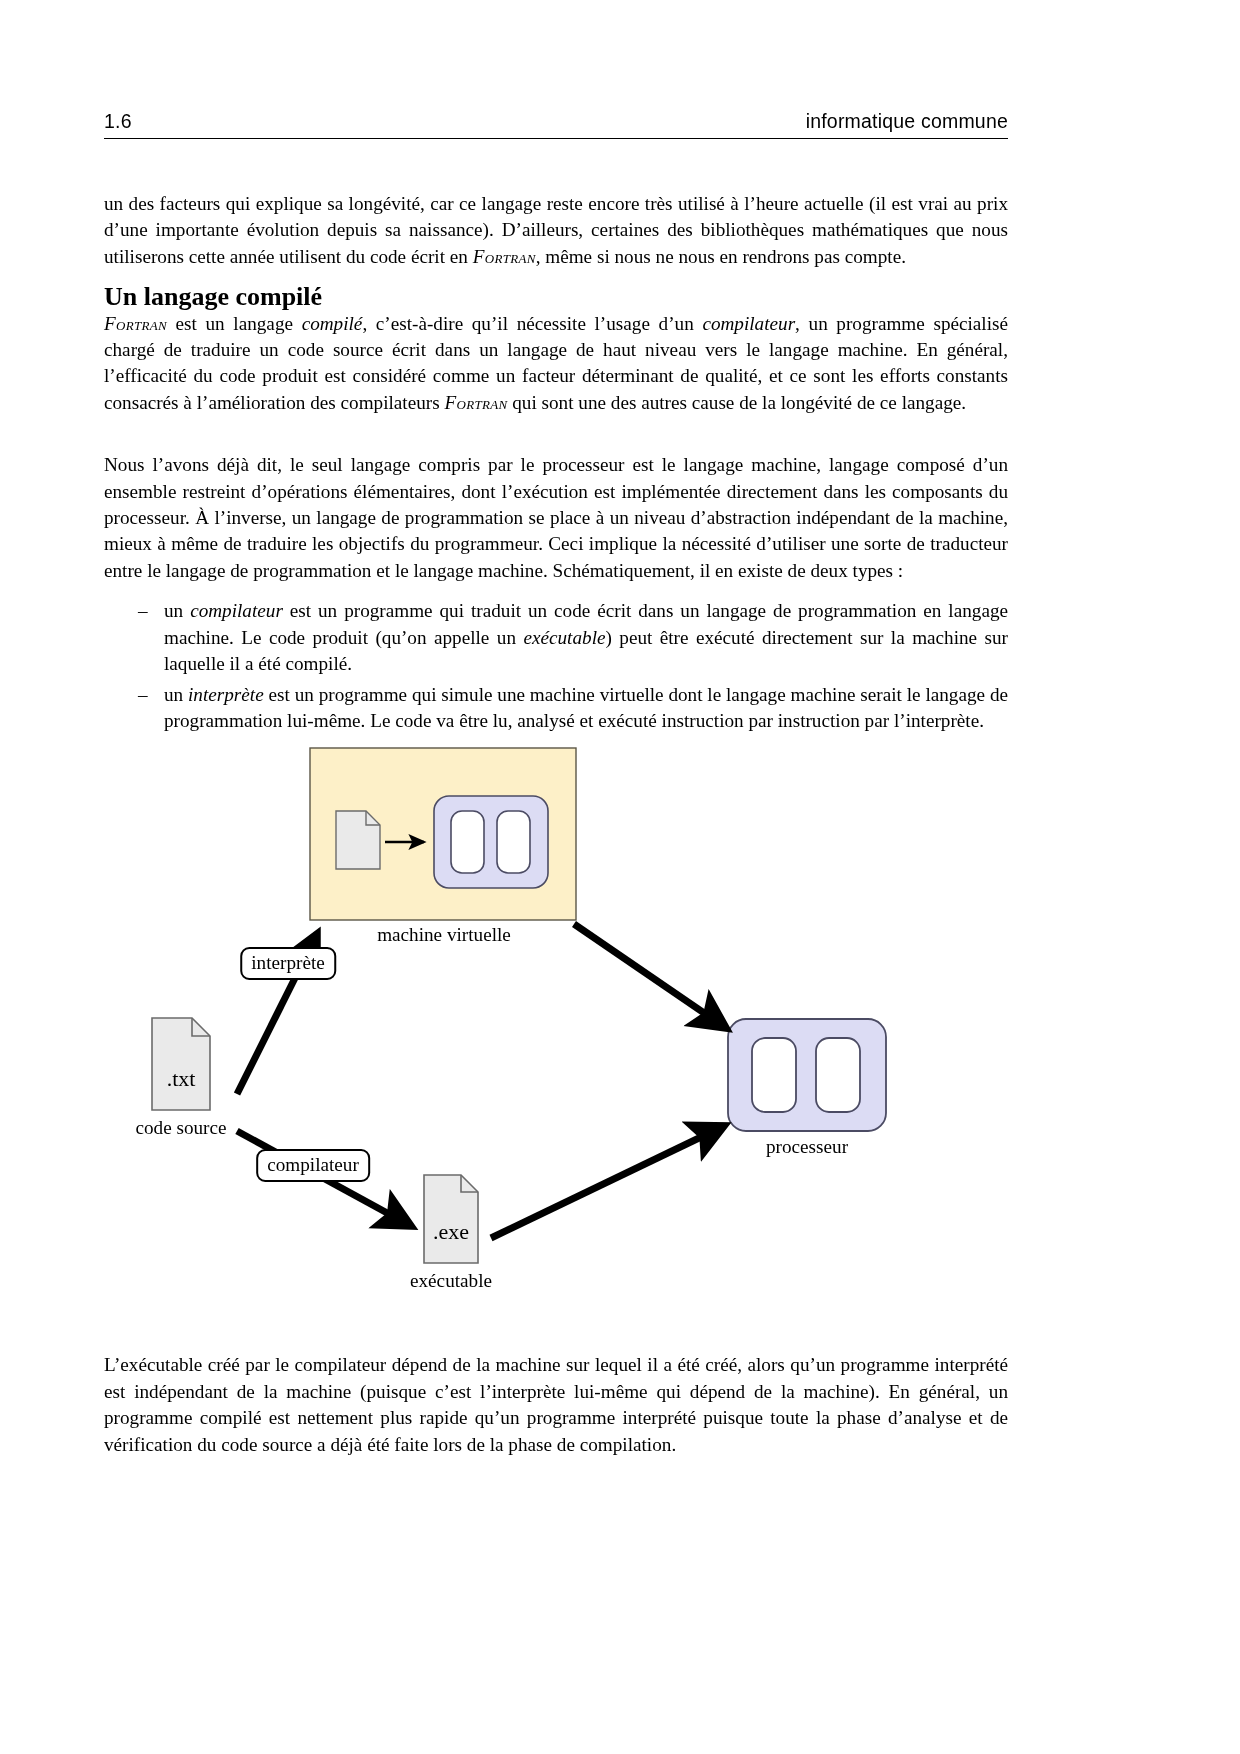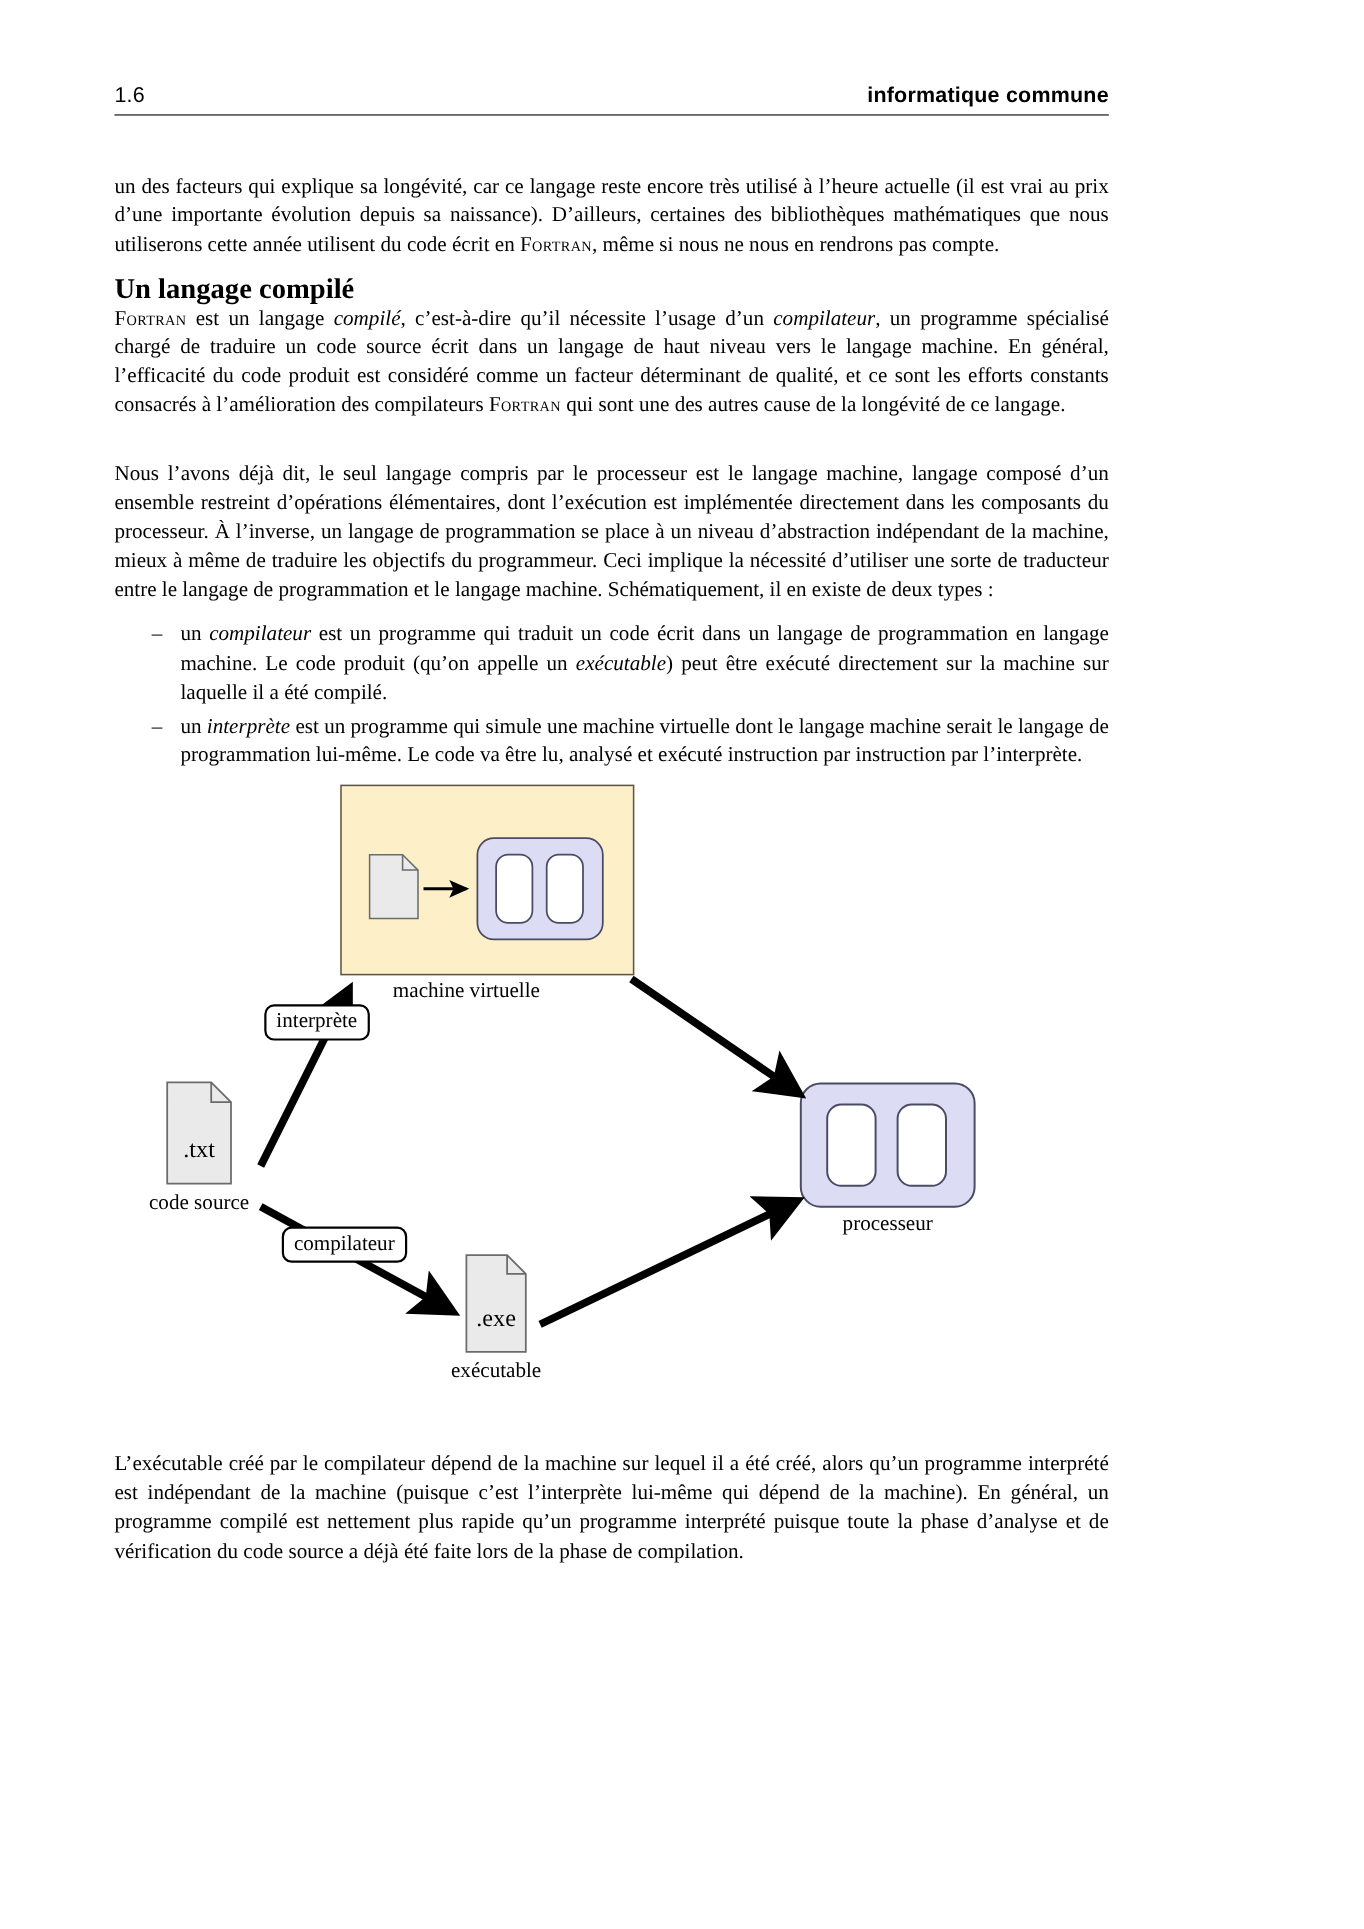--- a/index.html
+++ b/index.html
@@ -34,21 +34,21 @@
     justify-content: space-between;
     align-items: baseline;
     font-family: "Liberation Sans", "DejaVu Sans", sans-serif;
     font-size: 19.5px;
     letter-spacing: 0.2px;
     padding-bottom: 5px;
     border-bottom: 1.6px solid #000;
     margin-bottom: 52px;
   }
   .runhead .left { font-weight: 400; }
-  .runhead .right { font-weight: 700; }
+  .runhead .right { font-weight: 400; margin-top: 34px; }
 
   
   p.body {
     font-size: 19.2px;
     line-height: 26.4px;
     text-align: justify;
     margin: 0 0 0 0;
     hyphens: none;
   }
   .gap-sm { height: 14px; }
@@ -65,20 +65,21 @@
     font-size: 24px;
     font-weight: 400;
     line-height: 30px;
     margin: 0;
     letter-spacing: 0.2px;
   }
 
   .sc {
     font-variant: small-caps;
     letter-spacing: 0.3px;
+    font-style: italic;
   }
   .it { font-style: italic; }
 
   
   ul.items {
     list-style: none;
     margin: 0;
     padding: 0 0 0 30px;
   }
   ul.items > li {
@@ -231,21 +232,21 @@
 
           <line x1="133" y1="393" x2="307" y2="488" stroke="#000" stroke-width="7" marker-end="url(#arrowThick)"></line>
 
           <line x1="387" y1="500" x2="620" y2="388" stroke="#000" stroke-width="7" marker-end="url(#arrowThick)"></line>
         </svg>
 
         <div class="doclabel" style="left:77px; top:331px;">.txt</div>
 
         <div class="doclabel" style="left:347px; top:484px;">.exe</div>
 
-        <div class="lbl center" style="left:320px; top:186px;">machine virtuelle</div>
+        <div class="lbl center" style="left:340px; top:186px;">machine virtuelle</div>
 
         <div class="lbl center" style="left:77px; top:379px;">code source</div>
 
         <div class="lbl center" style="left:703px; top:398px;">processeur</div>
 
         <div class="lbl center" style="left:347px; top:532px;">exécutable</div>
 
         <div class="tagbox" style="left:184px; top:209px;">interprète</div>
 
         <div class="tagbox" style="left:209px; top:411px;">compilateur</div>

